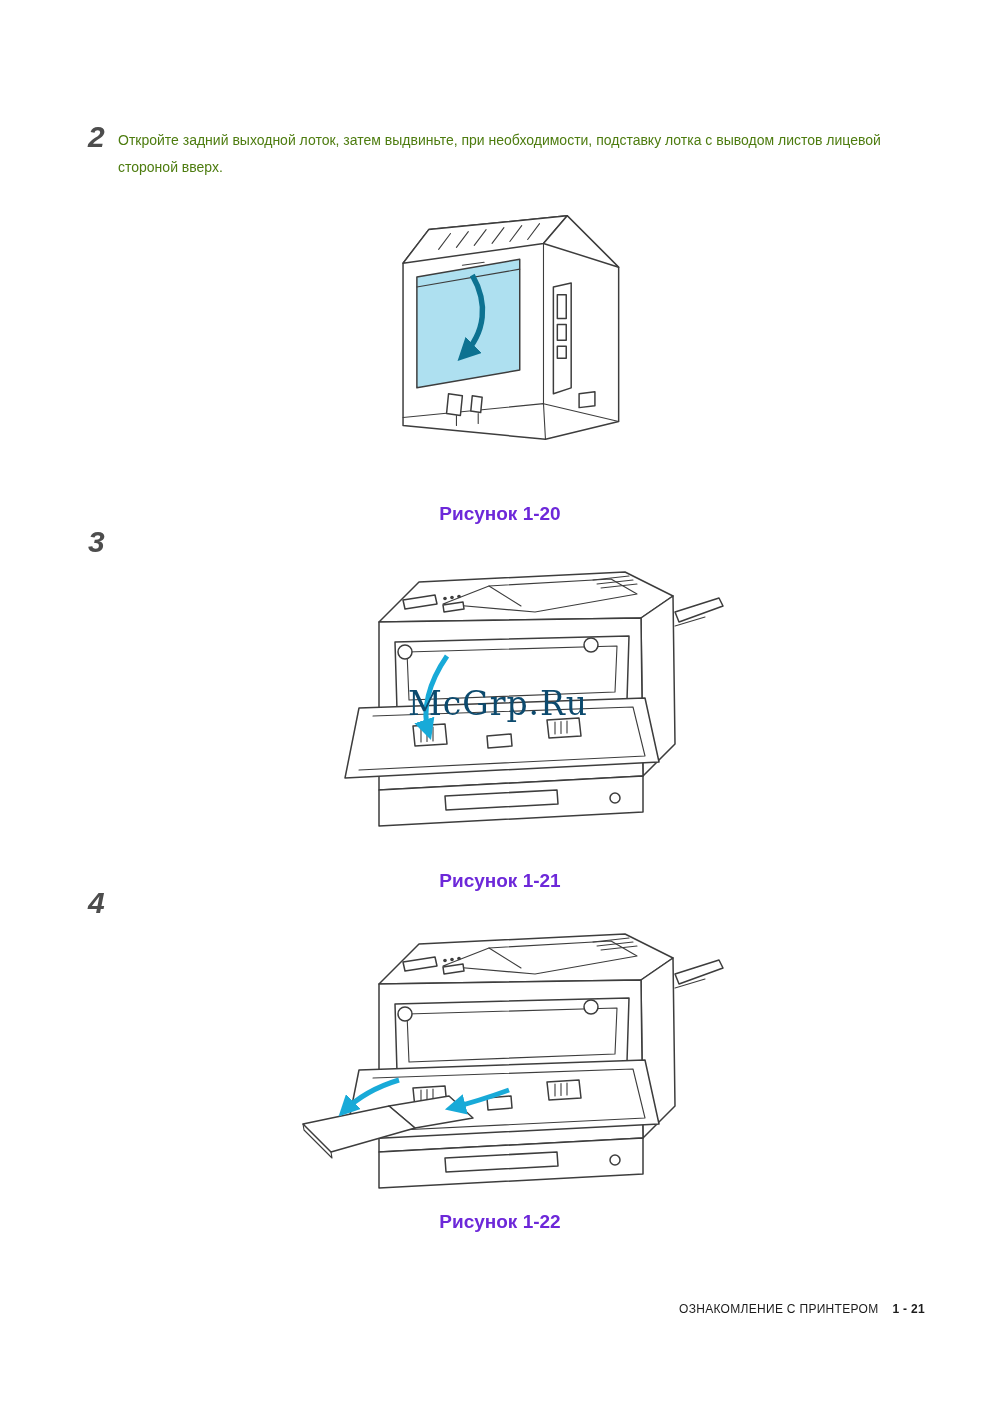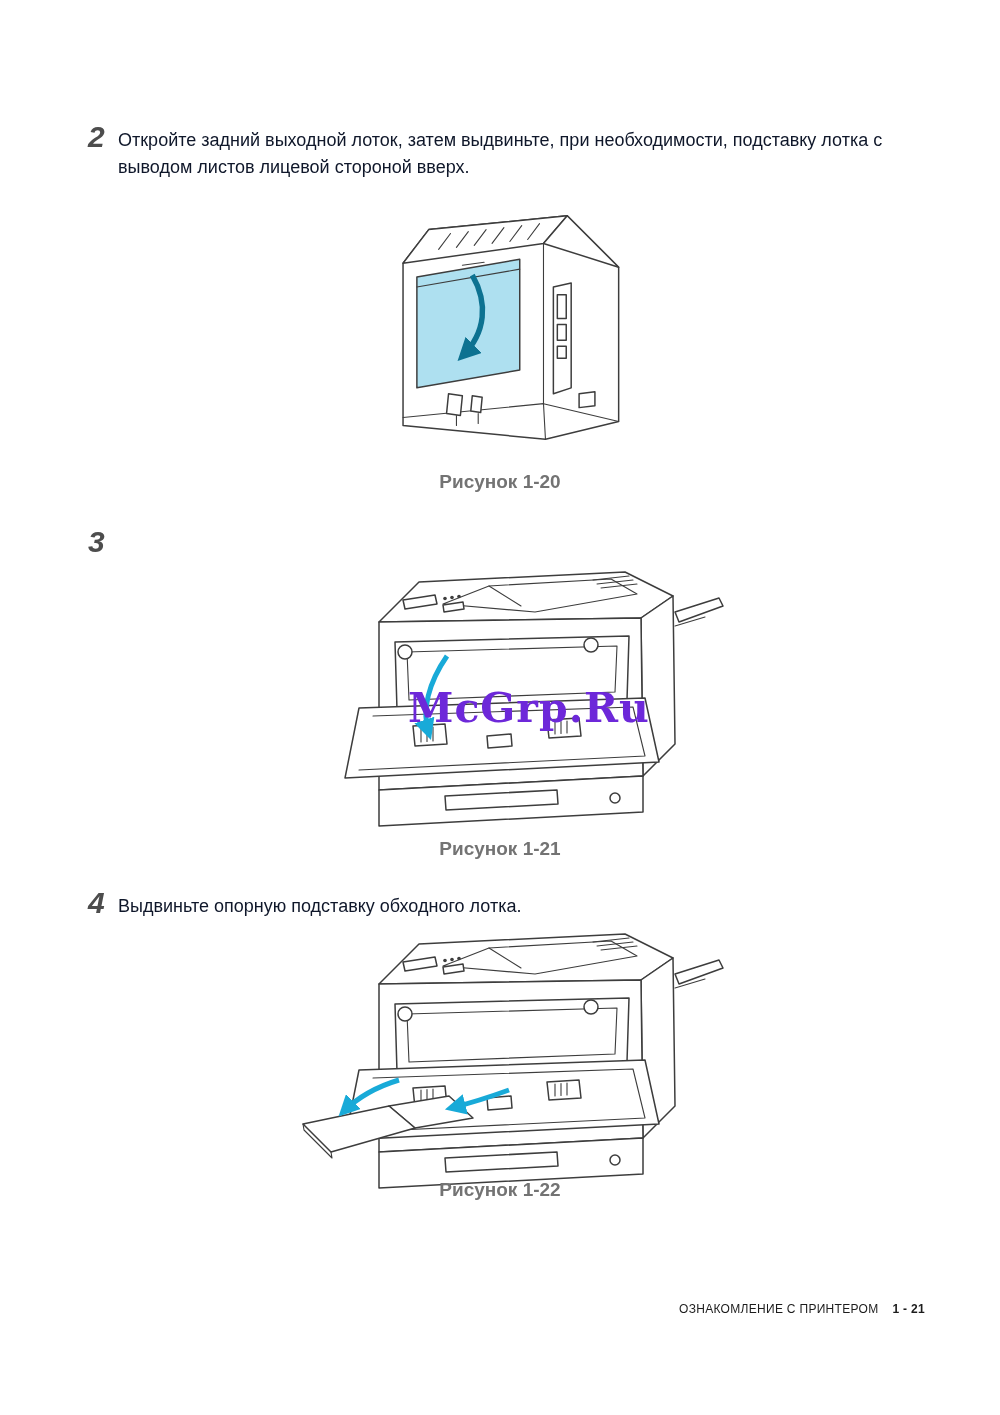--- a/index.html
+++ b/index.html
@@ -16,43 +16,44 @@
   .step-number {
     position:absolute;
     font-size:30px;
     font-weight:bold;
     font-style:italic;
     color:#4d4d4d;
   }
   .step-text {
     position:absolute;
     width:822px;
-    font-size:18px;
+    font-size:14px;
     line-height:27px;
-    color:#0f172a;
+    color:#4d7c0f;
   }
   .figure {
     position:absolute;
   }
   .figure svg { width:100%; height:100%; display:block; }
   .caption {
     position:absolute;
     left:0; width:1000px;
     text-align:center;
     font-weight:bold;
     font-size:19px;
-    color:#737373;
+    color:#6d28d9;
+    margin-top:32px;
   }
   .watermark {
     position:absolute;
     left:408px; top:684px;
     font-family:"DejaVu Serif", serif;
-    font-weight:bold;
-    font-size:41px;
-    color:#6d28d9;
+    font-weight:normal;
+    font-size:33px;
+    color:#0c4a6e;
     z-index:5;
     letter-spacing:1px;
   }
   .footer {
     position:absolute;
     top:1302px; right:75px;
     font-size:12px;
     color:#1c1c1c;
     letter-spacing:0.3px;
   }
@@ -155,21 +156,20 @@
           <path class="outline" d="M192,176 L216,174 L217,186 L193,188 Z"></path>
         </g>
       </g>
       <path d="M152,96 C134,122 126,150 134,174" fill="none" stroke="#18aad8" stroke-width="5" marker-end="url(#ah-cyan1)"></path>
     </svg>
   </div>
   <div class="watermark">McGrp.Ru</div>
   <div class="caption" style="top:838px;">Рисунок 1-21</div>
 
   <div class="step-number" style="left:88px; top:886px;">4</div>
-  <div class="step-text" style="left:118px; top:893px;">Выдвиньте опорную подставку обходного лотка.</div>
 
   <div class="figure" style="left:290px; top:922px; width:440px; height:280px;">
     <svg viewBox="0 0 430 280">
       <defs>
         <marker id="ah-cyan2" viewBox="0 0 10 10" refX="7" refY="5" markerWidth="4.2" markerHeight="4.2" orient="auto-start-reverse">
           <path d="M0,0 L10,5 L0,10 Z" fill="#18aad8"></path>
         </marker>
       </defs>
       <g>
 

